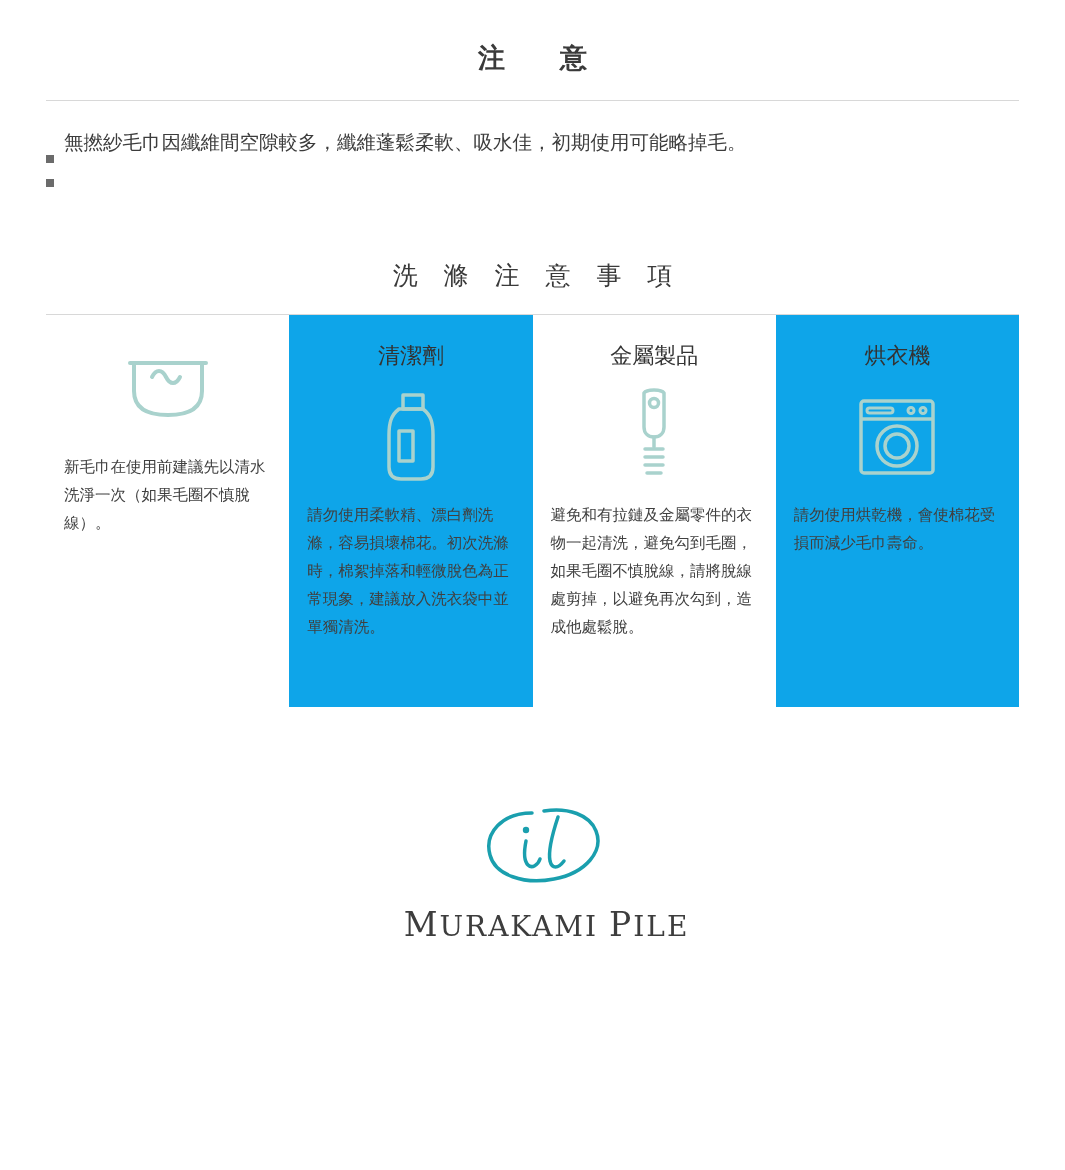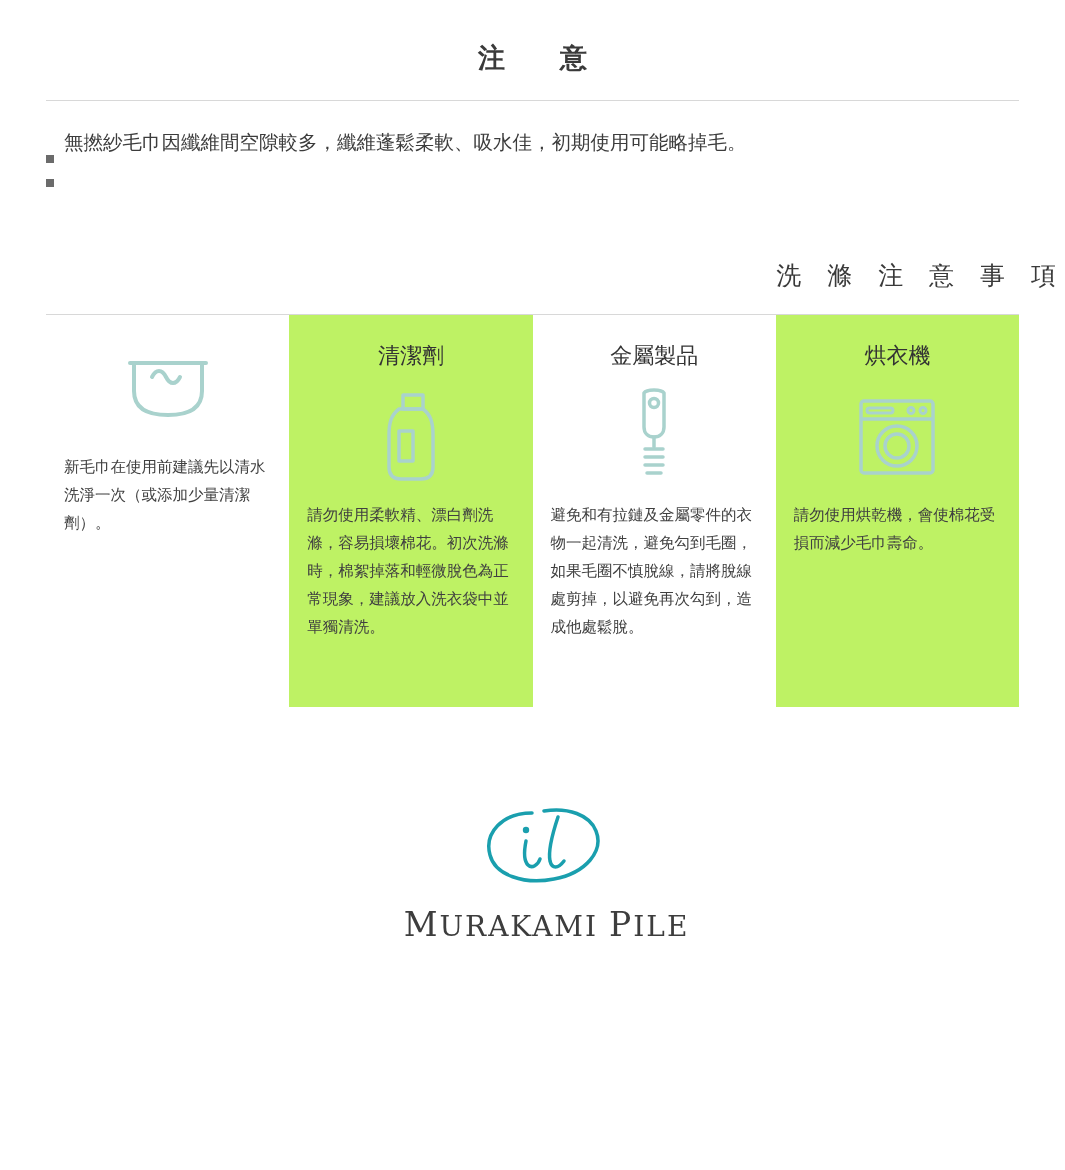--- a/index.html
+++ b/index.html
@@ -54,21 +54,21 @@
     width: 8px;
     height: 8px;
     background: #6b6b6b;
     margin-right: 10px;
     margin-top: 16px;
     flex: 0 0 auto;
   }
 
   
   .wash-title {
-    text-align: right;
+    text-align: center;
     font-size: 25px;
     color: #3a3a3a;
     letter-spacing: 9px;
     margin-top: 72px;
     padding-left: 9px;
     font-weight: 400;
   }
   .wash-rule {
     border: 0;
     border-top: 1px solid #d8d8d8;
@@ -79,21 +79,21 @@
     display: flex;
     margin: 0 46px;
     align-items: stretch;
   }
   .card {
     width: 25%;
     padding: 26px 18px 0 18px;
     min-height: 392px;
   }
   .card.shaded {
-    background: #bef264;
+    background: #0ea5e9;
   }
   .card-title {
     text-align: center;
     font-size: 22px;
     color: #333333;
     font-weight: 400;
     margin-bottom: 18px;
   }
   .card-icon {
     height: 96px;
@@ -153,21 +153,21 @@
     <div class="cards">
 
       <div class="card">
         <div class="card-icon">
           <svg width="84" height="68" viewBox="0 0 84 68" fill="none">
             <path d="M8 8 V36 C8 52 20 60 42 60 C64 60 76 52 76 36 V8" stroke="#a9d2cd" stroke-width="4" stroke-linecap="round" stroke-linejoin="round"></path>
             <path d="M4 8 H80" stroke="#a9d2cd" stroke-width="4" stroke-linecap="round"></path>
             <path d="M26 22 C30 14 36 14 40 22 C44 30 50 30 54 22" stroke="#a9d2cd" stroke-width="4" stroke-linecap="round" stroke-linejoin="round"></path>
           </svg>
         </div>
-        <div class="card-text">新毛巾在使用前建議先以清水洗淨一次（或添加少量清潔劑）。</div>
+        <div class="card-text">新毛巾在使用前建議先以清水洗淨一次（如果毛圈不慎脫線）。</div>
       </div>
 
       <div class="card shaded">
         <div class="card-title">清潔劑</div>
         <div class="card-icon">
           <svg width="56" height="92" viewBox="0 0 56 92" fill="none">
             <path d="M20 4 H40 L40 18 H20 Z" stroke="#a9d2cd" stroke-width="3.5" stroke-linejoin="round"></path>
             <path d="M16 18 C8 24 6 32 6 44 V76 C6 84 10 88 18 88 H38 C46 88 50 84 50 76 V44 C50 32 48 24 40 18 Z" stroke="#a9d2cd" stroke-width="3.5" stroke-linejoin="round"></path>
             <path d="M16 40 H30 V70 H16 Z" stroke="#a9d2cd" stroke-width="3.5" stroke-linejoin="round"></path>
           </svg>

